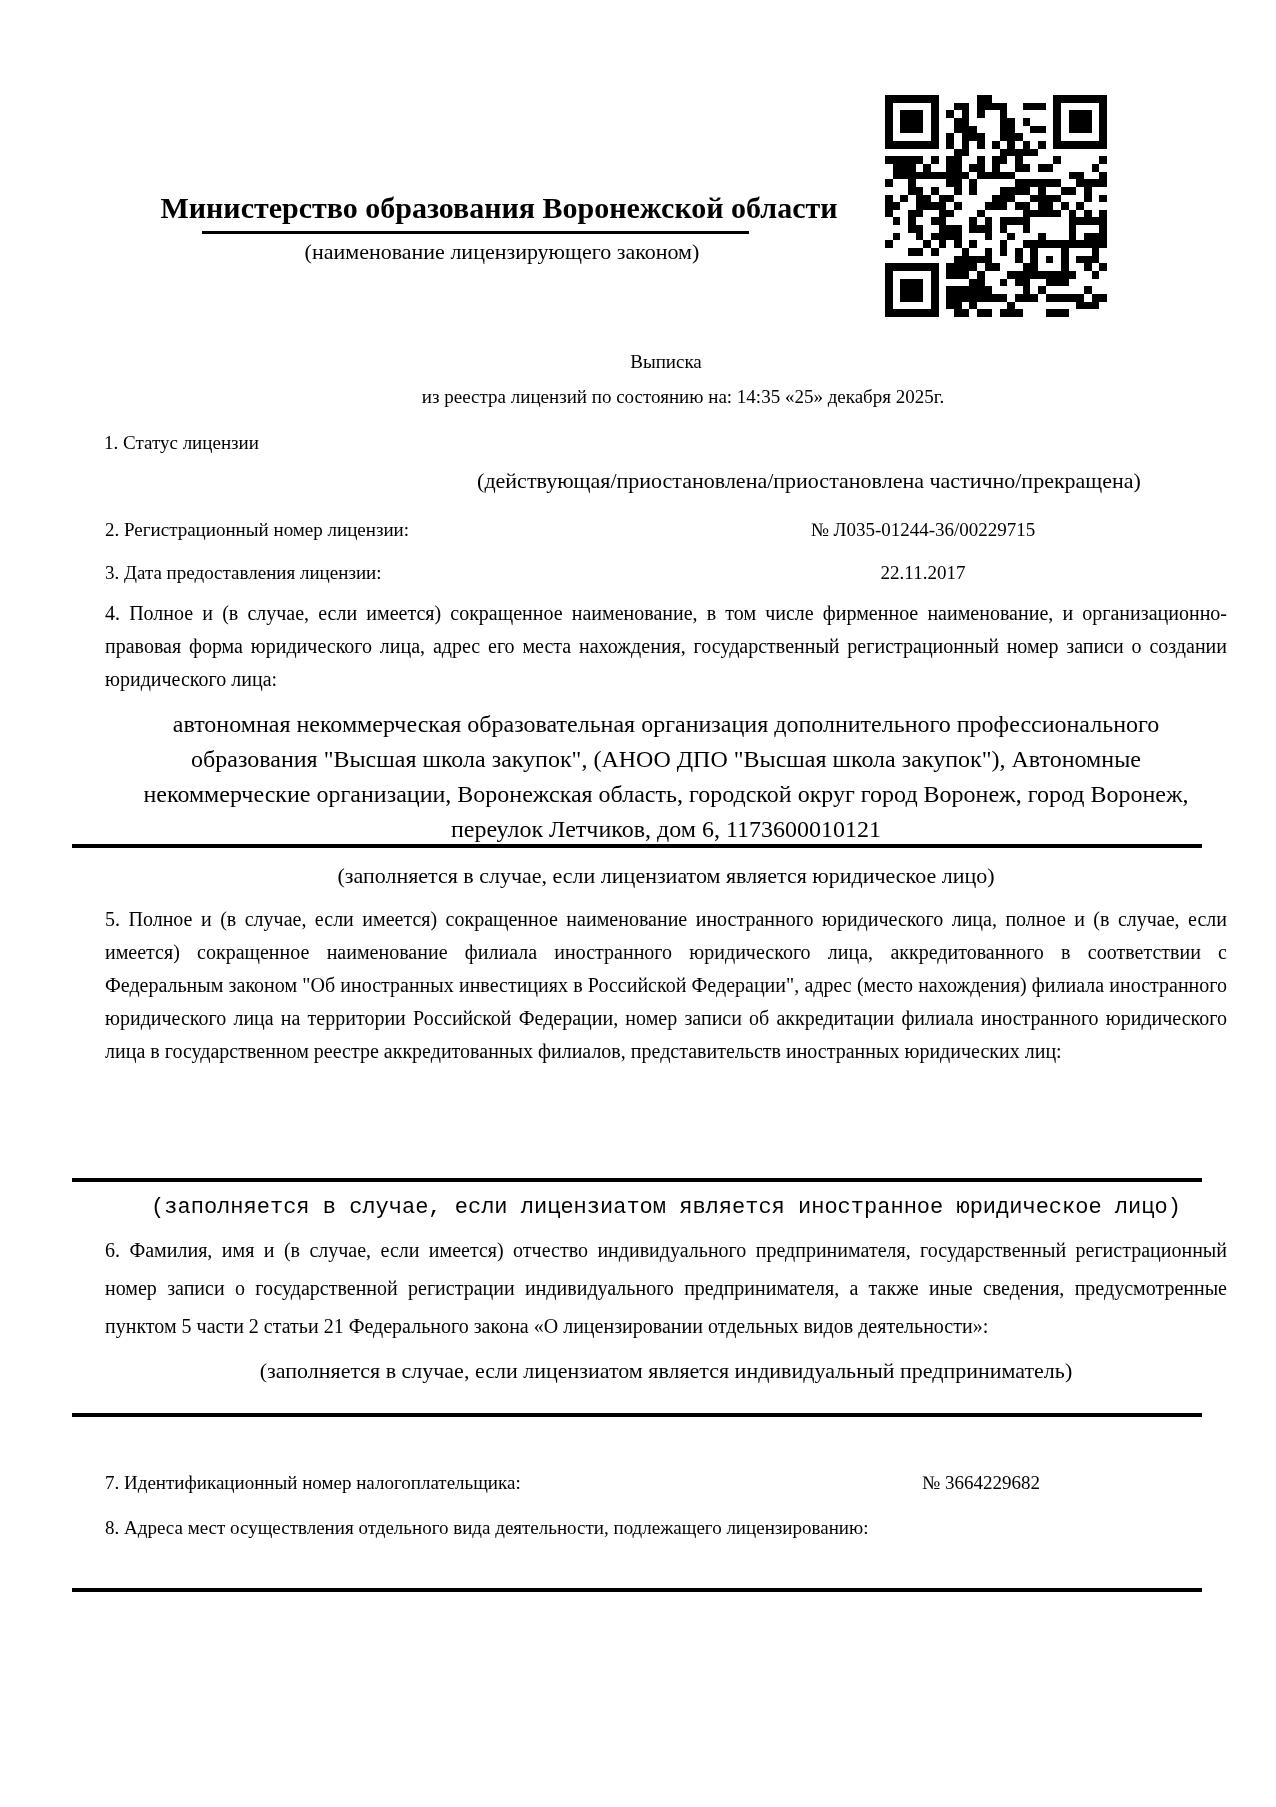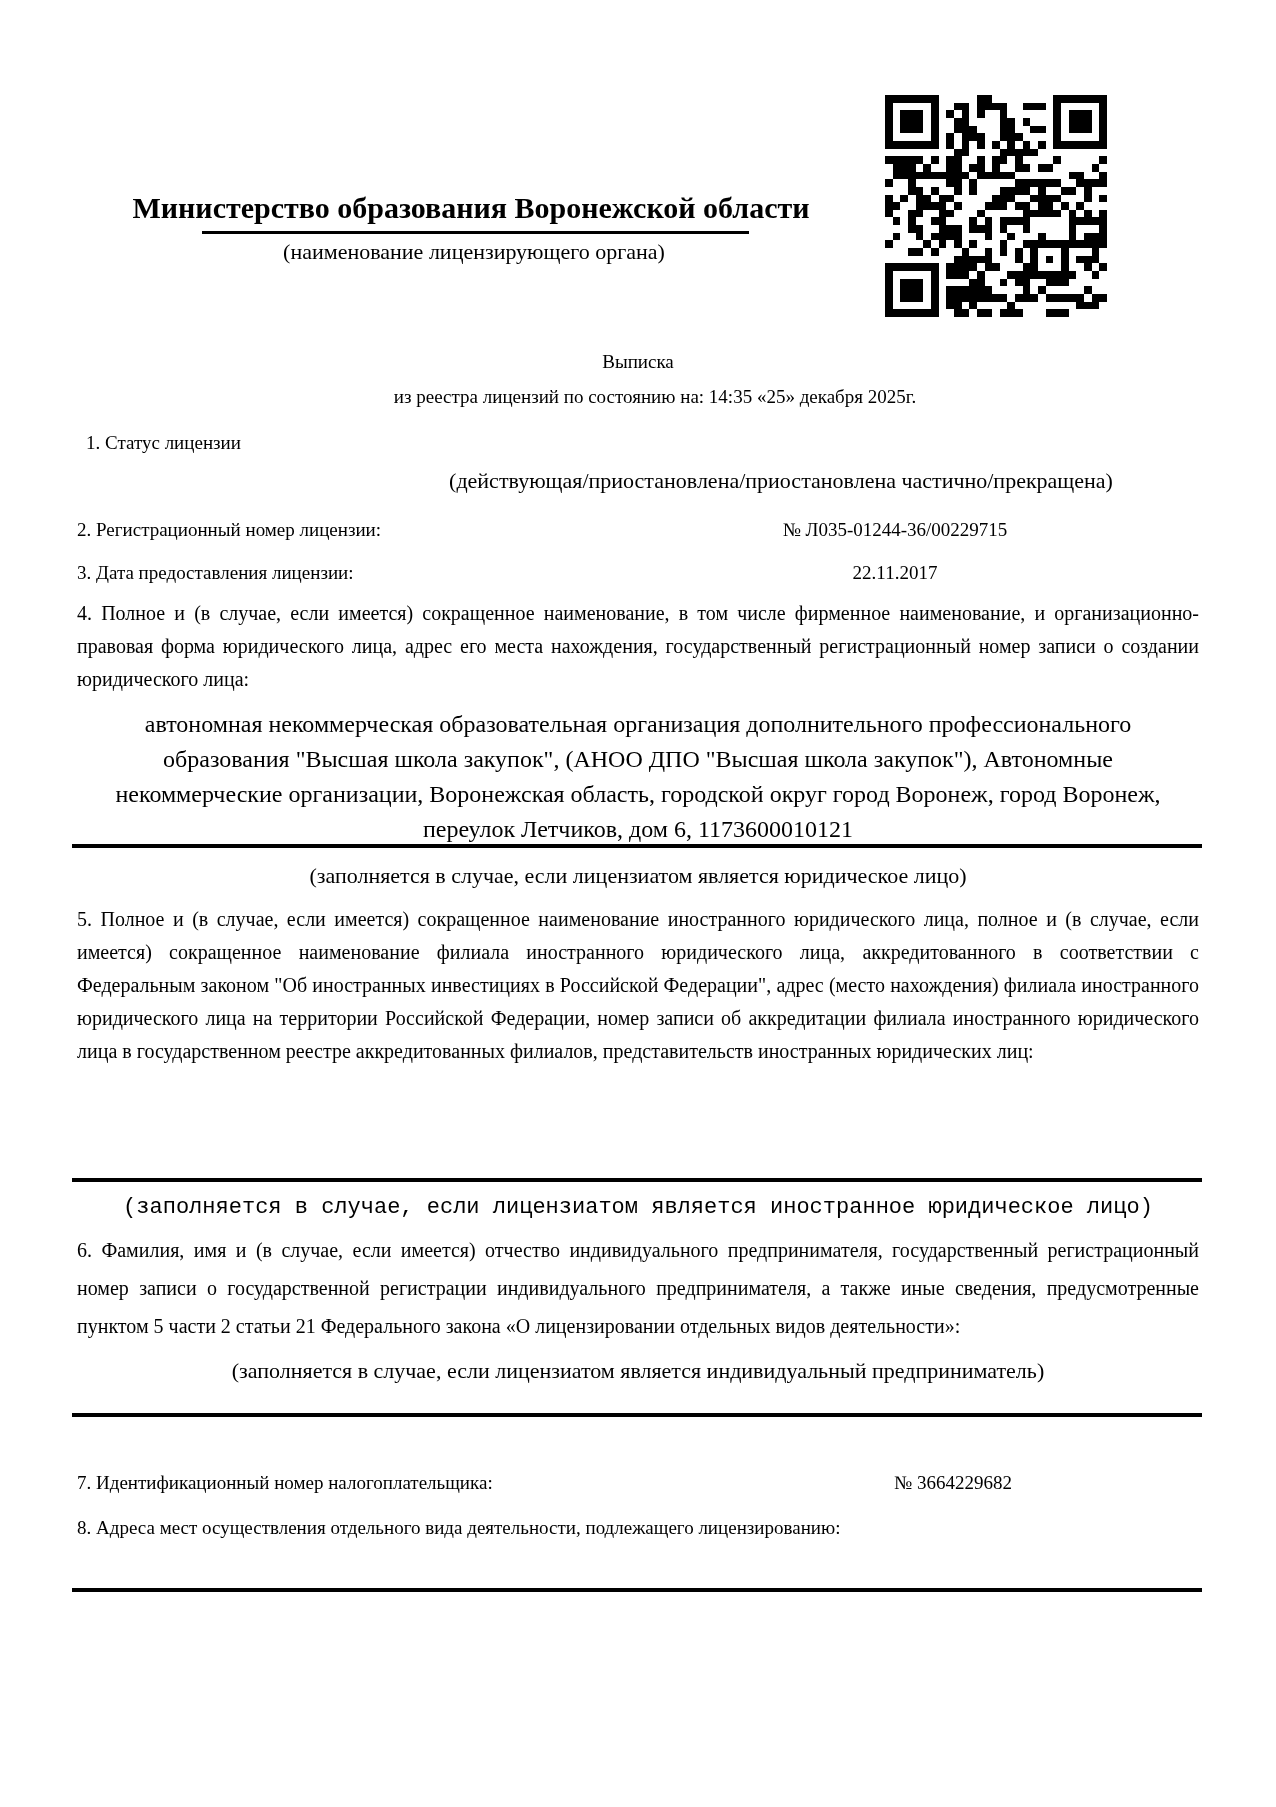--- a/index.html
+++ b/index.html
@@ -5,41 +5,41 @@
   html,body{margin:0;padding:0;background:#e8e8e8;}
   .page{
     position:relative;
     width:1276px;height:1807px;
     margin:0 auto;
     background:#ffffff;
     font-family:"Liberation Serif", serif;
     color:#000;
     overflow:hidden;
   }
-  .abs{position:absolute;}
+  .abs{position:absolute;margin-left:28px;}
   .center{text-align:center;}
   .body-text{font-size:19px;line-height:32px;white-space:nowrap;}
   .para{font-size:20px;line-height:33px;text-align:justify;}
   .caption{font-size:22px;line-height:30px;text-align:center;}
   .rule{position:absolute;left:72px;width:1130px;height:4px;background:#000;}
   .authority{
     font-size:30px;font-weight:bold;line-height:36px;text-align:center;white-space:nowrap;
   }
   .authority-underline{position:absolute;left:202px;top:231px;width:547px;height:3px;background:#000;}
   .qr{position:absolute;left:885px;top:95px;width:222px;height:222px;}
   .qr svg{width:100%;height:100%;shape-rendering:crispEdges;fill:#000;}
 </style>
 </head>
 <body>
 
 <div class="page">
 
   <div class="abs authority" style="left:0;top:190px;width:942px;">Министерство образования Воронежской области</div>
   <div class="authority-underline"></div>
-  <div class="abs caption" style="left:74px;top:237px;width:800px;">(наименование лицензирующего органа)</div>
+  <div class="abs caption" style="left:74px;top:237px;width:800px;">(наименование лицензирующего законом)</div>
 
   <div class="qr">
     <svg viewBox="0 0 29 29" xmlns="http://www.w3.org/2000/svg">
         <rect x="0" y="0" width="1" height="1"></rect>
         <rect x="1" y="0" width="1" height="1"></rect>
         <rect x="2" y="0" width="1" height="1"></rect>
         <rect x="3" y="0" width="1" height="1"></rect>
         <rect x="4" y="0" width="1" height="1"></rect>
         <rect x="5" y="0" width="1" height="1"></rect>
         <rect x="6" y="0" width="1" height="1"></rect>
@@ -457,21 +457,21 @@
         <rect x="17" y="28" width="1" height="1"></rect>
         <rect x="21" y="28" width="1" height="1"></rect>
         <rect x="22" y="28" width="1" height="1"></rect>
         <rect x="23" y="28" width="1" height="1"></rect>
       </svg>
   </div>
 
   <div class="abs body-text center" style="left:0;top:346px;width:1276px;">Выписка</div>
   <div class="abs body-text center" style="left:0;top:381px;width:1276px;padding-left:17px;">из реестра лицензий по состоянию на: 14:35 «25» декабря 2025г.</div>
 
-  <div class="abs body-text" style="left:86px;top:427px;">1. Статус лицензии</div>
+  <div class="abs body-text" style="left:76px;top:427px;">1. Статус лицензии</div>
   <div class="abs caption" style="left:381px;top:466px;width:800px;">(действующая/приостановлена/приостановлена частично/прекращена)</div>
 
   <div class="abs body-text" style="left:77px;top:514px;">2. Регистрационный номер лицензии:</div>
   <div class="abs body-text center" style="left:495px;top:514px;width:800px;">№ Л035-01244-36/00229715</div>
 
   <div class="abs body-text" style="left:77px;top:557px;">3. Дата предоставления лицензии:</div>
   <div class="abs body-text center" style="left:495px;top:557px;width:800px;">22.11.2017</div>
 
   <div class="abs para" style="left:77px;top:597px;width:1122px;">4. Полное и (в случае, если имеется) сокращенное наименование, в том числе фирменное наименование, и организационно-правовая форма юридического лица, адрес его места нахождения, государственный регистрационный номер записи о создании юридического лица:</div>
   <div class="abs" style="left:97px;top:707px;width:1082px;font-size:24px;line-height:35px;text-align:center;">автономная некоммерческая образовательная организация дополнительного профессионального образования "Высшая школа закупок", (АНОО ДПО "Высшая школа закупок"), Автономные некоммерческие организации, Воронежская область, городской округ город Воронеж, город Воронеж, переулок Летчиков, дом 6, 1173600010121</div>

